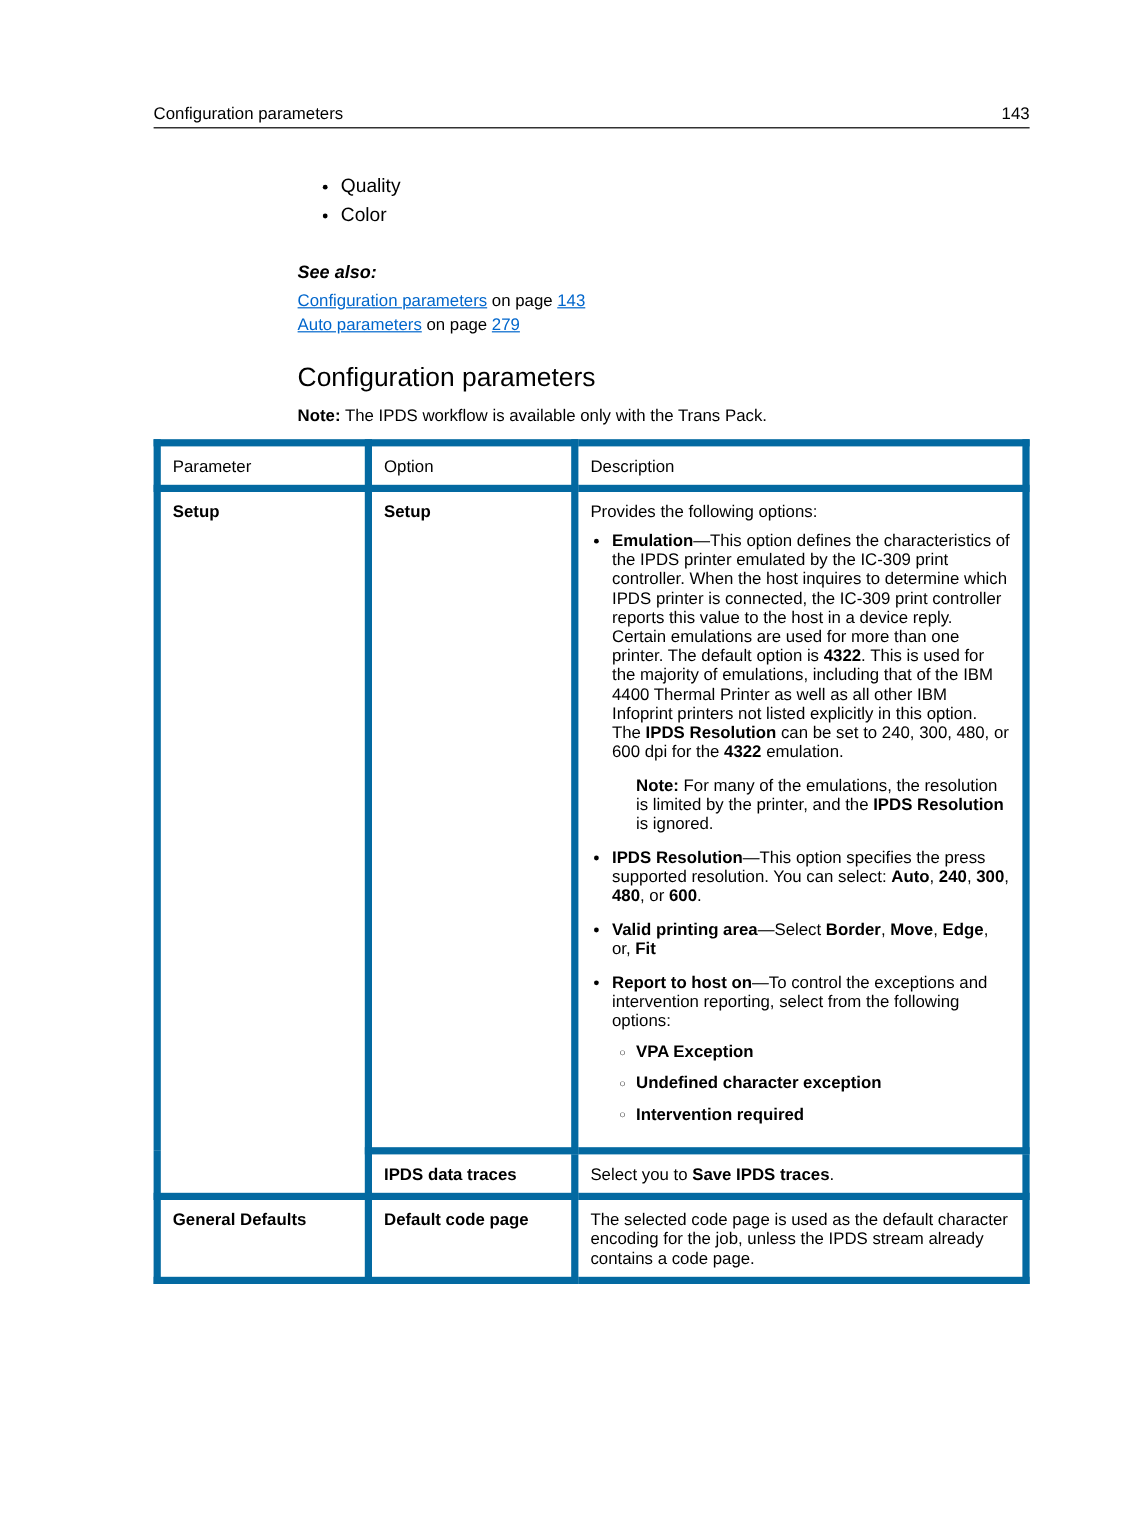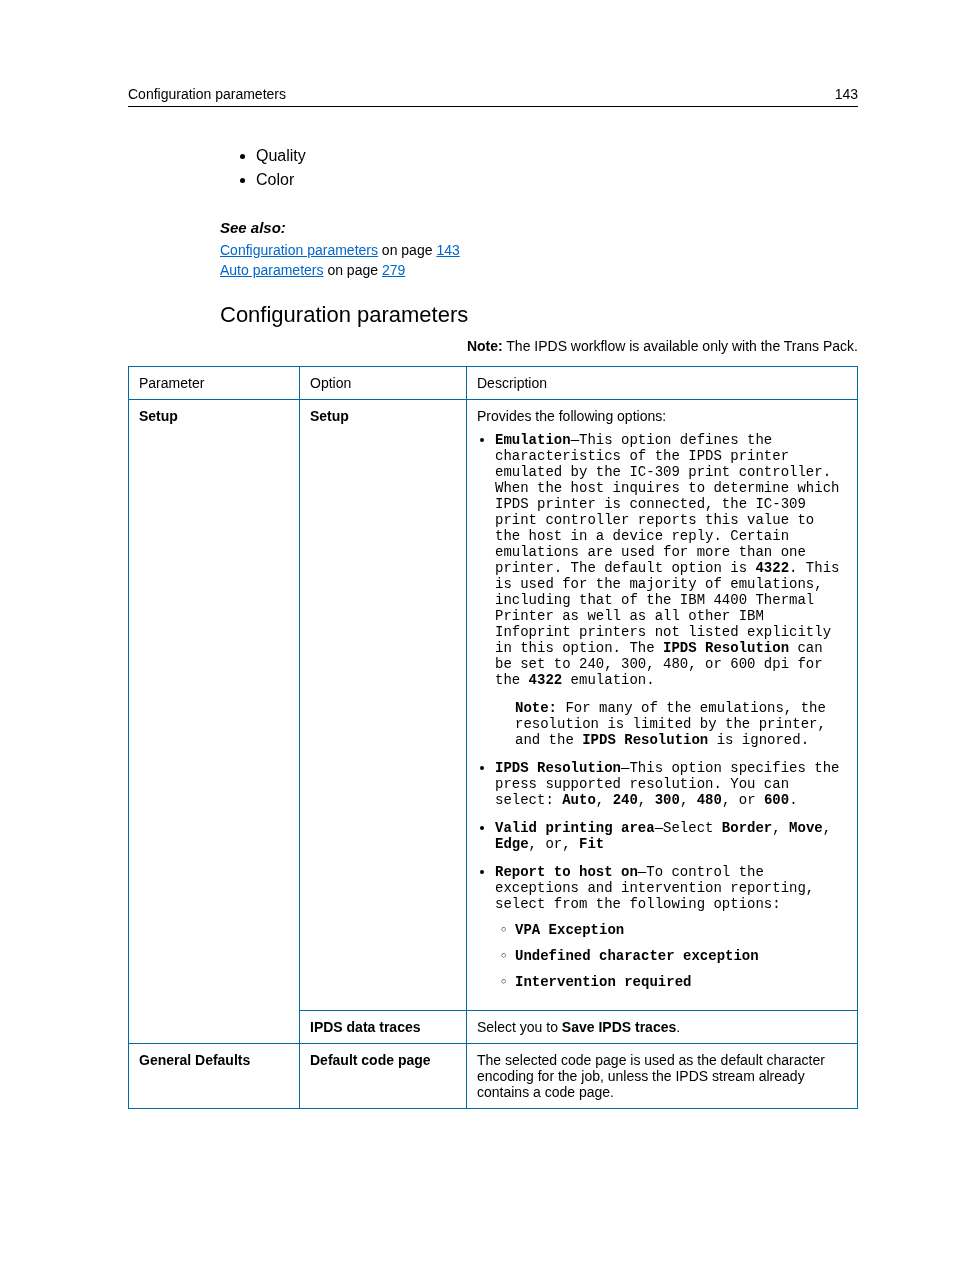--- a/index.html
+++ b/index.html
@@ -19,21 +19,21 @@
   .header-row {
     display: flex;
     justify-content: space-between;
     align-items: baseline;
     font-size: 14px;
     border-bottom: 1px solid #000;
     padding-bottom: 4px;
     margin-bottom: 40px;
   }
   .content-indent {
-    margin-left: 92px;
+    margin-left: 120px;
   }
   ul.top-bullets {
     list-style: disc;
     margin: 0 0 30px 0;
     padding-left: 36px;
   }
   ul.top-bullets li {
     font-size: 16px;
     margin-bottom: 6px;
   }
@@ -55,43 +55,41 @@
     text-decoration: underline;
   }
   h2.section-title {
     font-size: 22px;
     font-weight: normal;
     margin: 20px 0 10px 0;
   }
   .note-line {
     font-size: 14px;
     margin-bottom: 12px;
-    text-align: right;
   }
   table.param-table {
     border-collapse: collapse;
     width: 100%;
     font-size: 14px;
   }
   table.param-table th, table.param-table td {
-    border: 1px solid #0369a1;
+    border: 6px solid #0369a1;
     padding: 8px 10px;
     text-align: left;
     vertical-align: top;
   }
   table.param-table th {
     font-weight: normal;
   }
   .col-param { width: 150px; }
   .col-option { width: 146px; }
   .desc-cell ul {
     list-style: disc;
     padding-left: 18px;
     margin: 8px 0 0 0;
-    font-family: Liberation Mono, monospace;
   }
   .desc-cell ul li {
     margin-bottom: 12px;
   }
   .desc-cell ul ul {
     list-style: none;
     padding-left: 20px;
     margin-top: 10px;
   }
   .desc-cell ul ul li {

